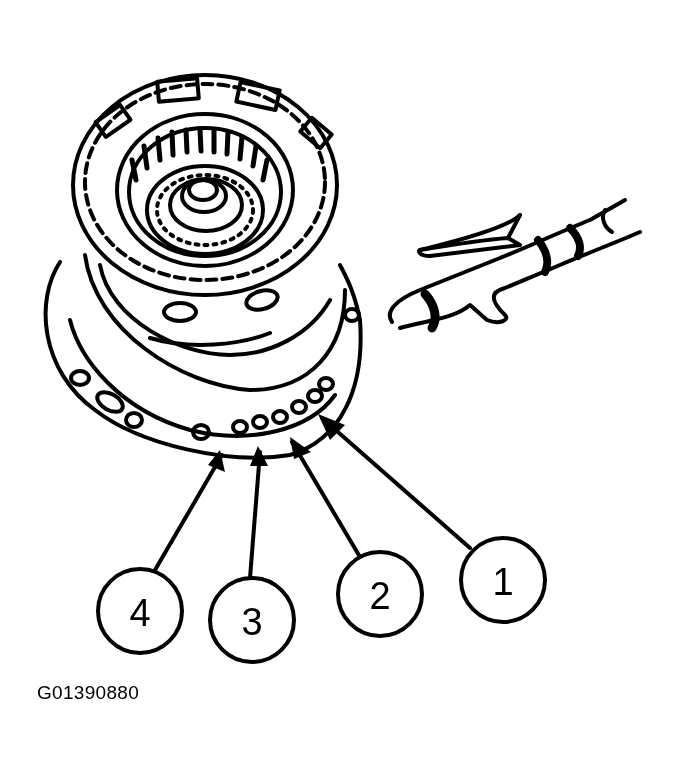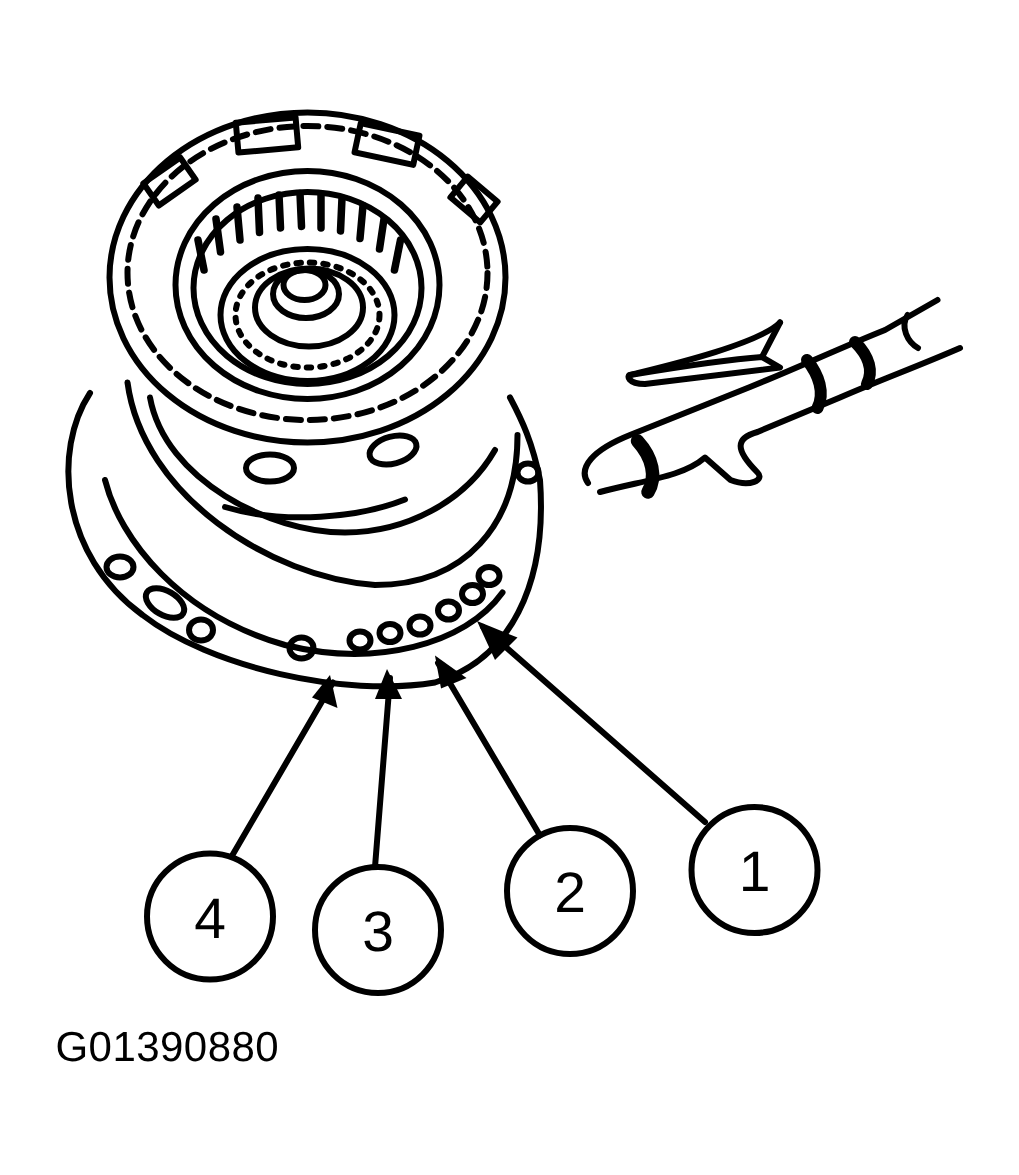--- a/index.html
+++ b/index.html
@@ -1,19 +1,19 @@
 <!DOCTYPE html>
 <html><head>
 <meta charset="utf-8">
 <style>
   html, body { margin: 0; padding: 0; background: #ffffff; }
   body { width: 679px; height: 783px; position: relative; overflow: hidden; font-family: "Liberation Sans", sans-serif; }
   svg { position: absolute; left: 0; top: 0; }
   .callout-text { font-family: "Liberation Sans", sans-serif; font-size: 38px; fill: #000; text-anchor: middle; dominant-baseline: central; }
-  .figure-id { position: absolute; left: 37px; top: 682px; font-family: "Liberation Sans", sans-serif; font-size: 28px; color: #000; letter-spacing: 0.3px; }
+  .figure-id { position: absolute; left: 37px; top: 682px; font-family: "Liberation Sans", sans-serif; font-size: 19px; color: #000; letter-spacing: 0.3px; }
 </style>
 </head>
 <body>
 
 <svg width="679" height="783" viewBox="0 0 679 783">
   <g stroke="#000" stroke-width="4" fill="none" stroke-linecap="round" stroke-linejoin="round">
 
     <g>
       <path d="M 60 262 C 35 300, 40 370, 95 410 C 140 445, 230 465, 290 455 C 340 440, 365 390, 360 320 C 355 295, 348 280, 340 265"></path>
       <path d="M 70 320 C 80 360, 120 410, 190 430 C 250 445, 310 430, 335 395"></path>

